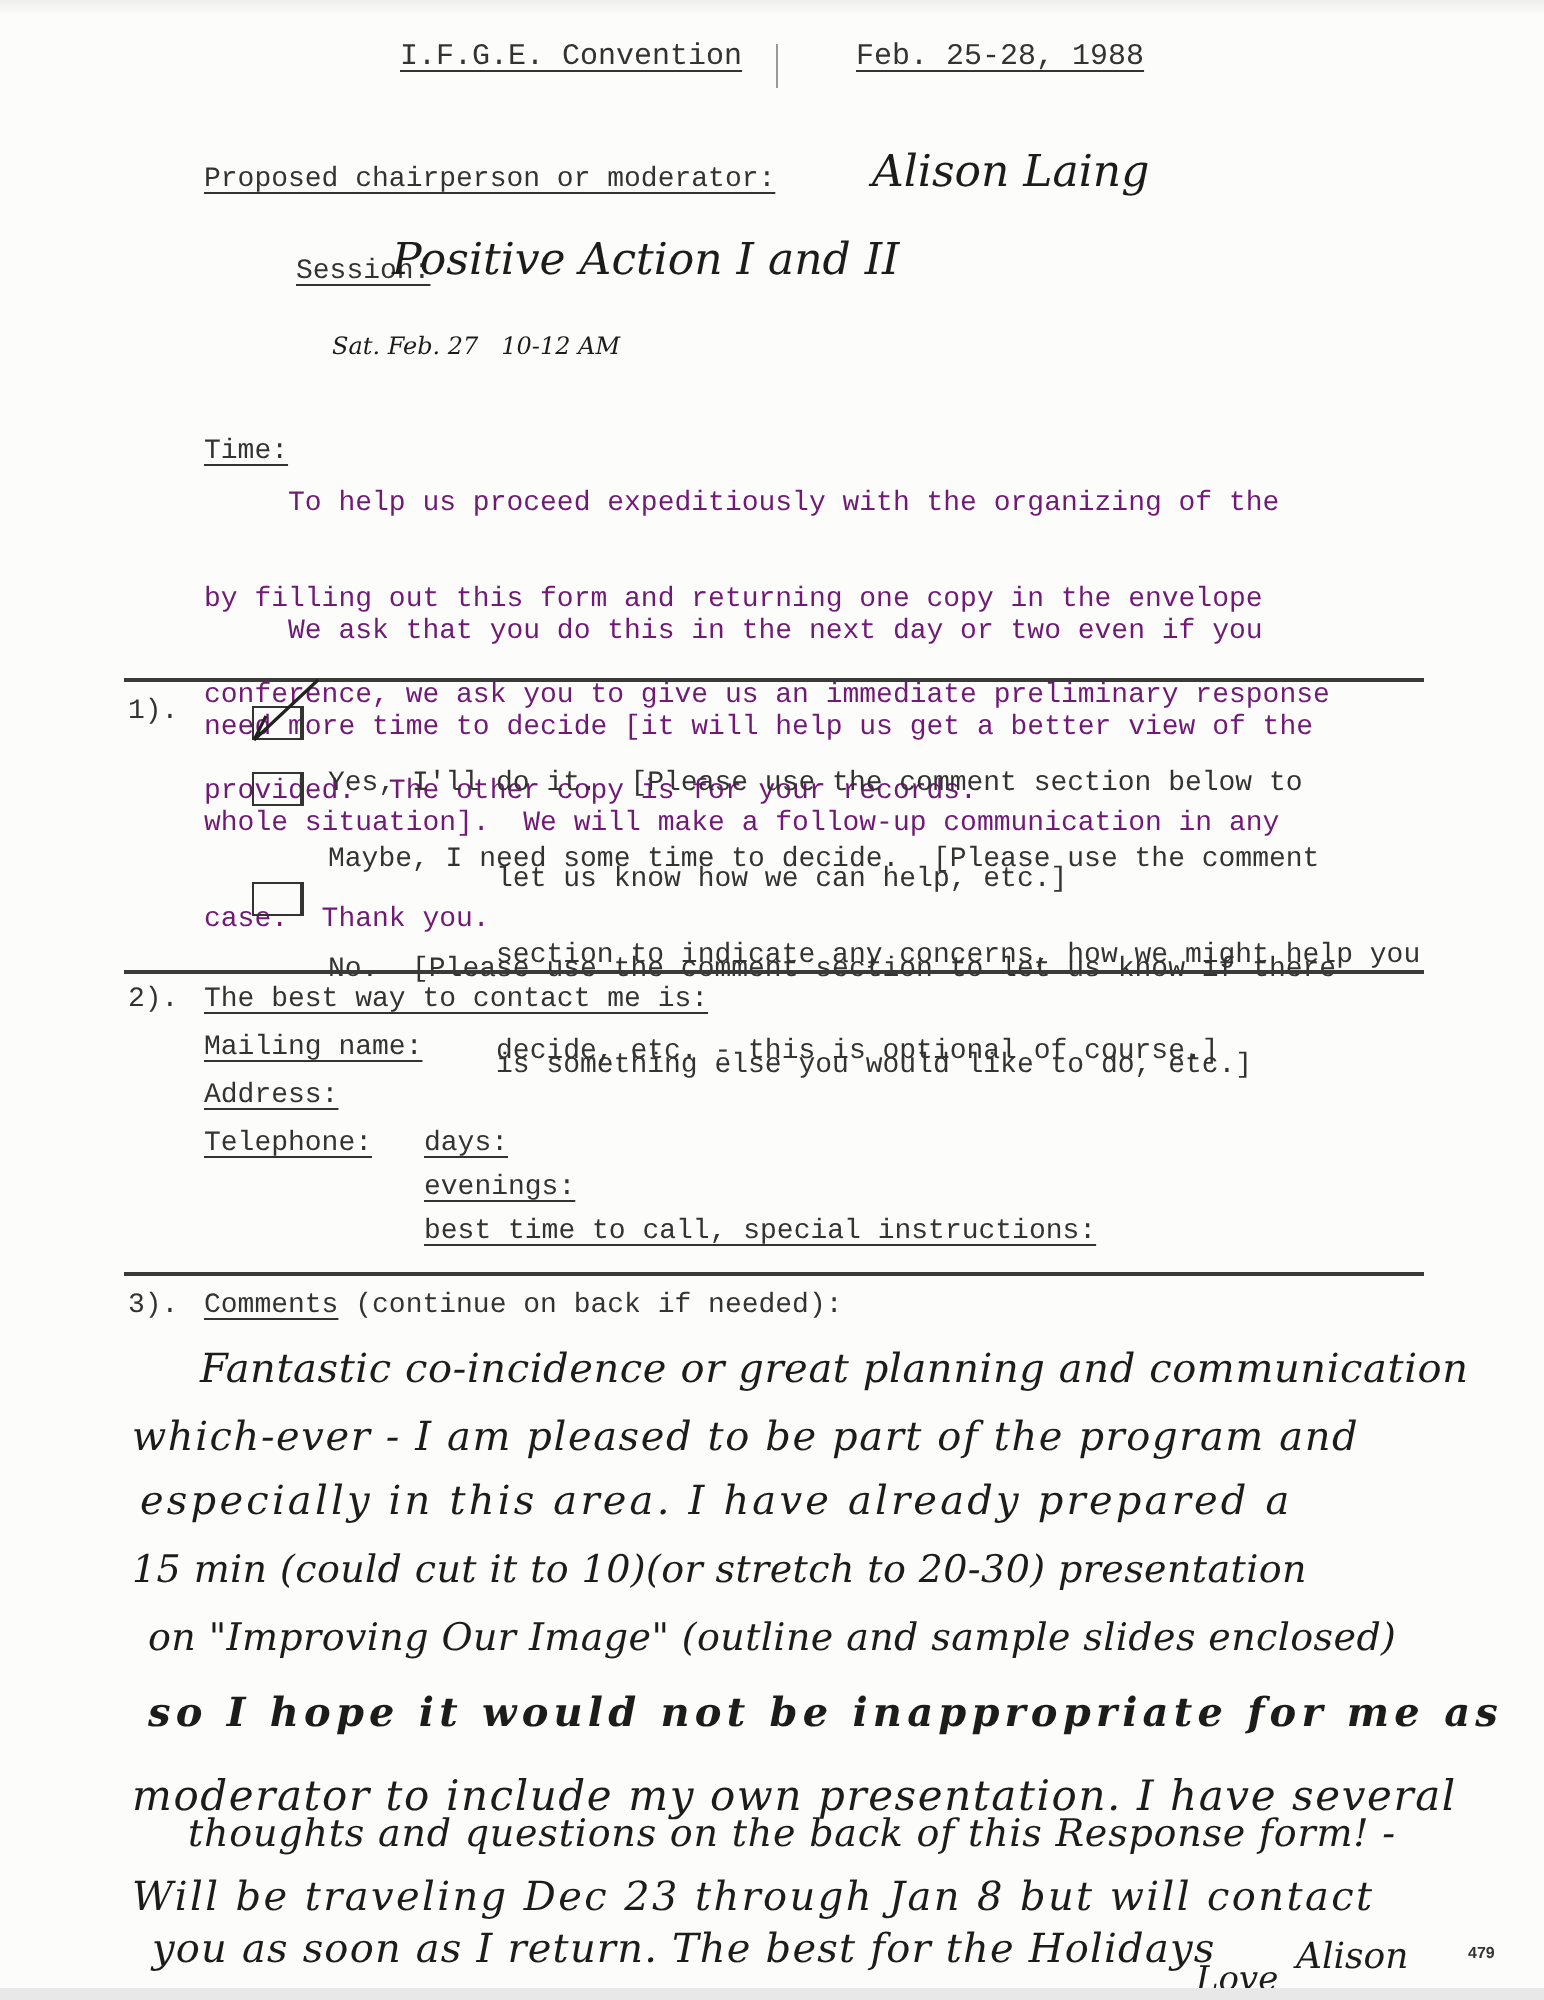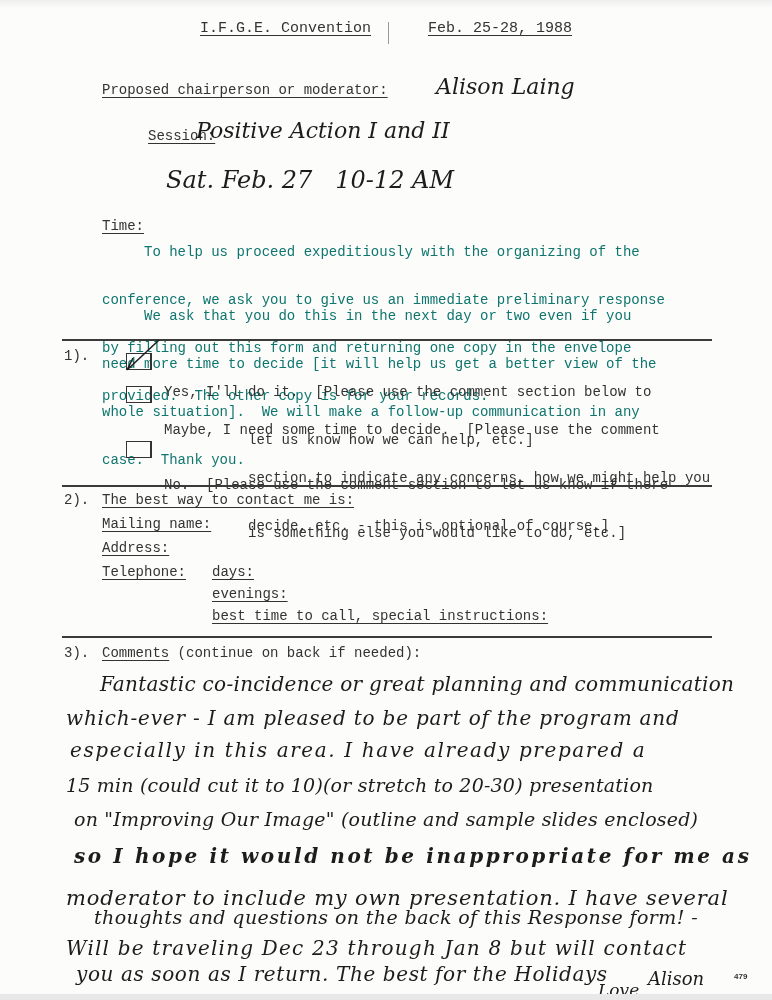--- a/index.html
+++ b/index.html
@@ -4,45 +4,45 @@
 <style>
   html, body { margin:0; padding:0; }
   body { width:772px; height:1000px; background:#fcfcfb; position:relative; overflow:hidden;
          font-family:"Liberation Mono","DejaVu Sans Mono",monospace; color:#2a2a2a; }
   .abs { position:absolute; }
   .tw { font-family:"Liberation Mono","DejaVu Sans Mono",monospace; font-size:14px; color:#333; white-space:pre; }
   .ul { text-decoration:underline; text-underline-offset:3px; }
   .hw { font-family:"DejaVu Serif","Liberation Serif",serif; font-style:italic; color:#1c1c1c; white-space:nowrap; }
   .rule { position:absolute; left:62px; width:650px; height:2px; background:#3a3a3a; }
   .box { position:absolute; width:26px; height:17px; border:1.5px solid #333; border-right-width:2px; box-sizing:border-box; }
-  .para { position:absolute; left:102px; width:610px; font-size:14px; line-height:16px; color:#0f766e; white-space:pre; }
+  .para { position:absolute; left:102px; width:610px; font-size:14px; line-height:16px; color:#701a75; white-space:pre; }
   .topshadow { position:absolute; left:0; top:0; width:772px; height:8px; background:linear-gradient(#eee,#fcfcfb); }
 </style>
 </head>
 <body>
 
 <div class="topshadow"></div>
 
 <div class="abs tw ul" style="left:200px;top:20px;font-size:15px;">I.F.G.E. Convention</div>
 <div class="abs" style="left:388px;top:22px;width:1px;height:22px;background:#999;"></div>
 <div class="abs tw ul" style="left:428px;top:20px;font-size:15px;">Feb. 25-28, 1988</div>
 
 <div class="abs tw ul" style="left:102px;top:82px;">Proposed chairperson or moderator:</div>
 <div class="abs hw" style="left:436px;top:74px;font-size:22px;">Alison Laing</div>
 
 <div class="abs tw ul" style="left:102px;top:128px;margin-left:46px;">Session:</div>
 <div class="abs hw" style="left:196px;top:118px;font-size:22px;">Positive Action I and II</div>
 
 <div class="abs tw ul" style="left:102px;top:174px;margin-top:44px;">Time:</div>
-<div class="abs hw" style="left:166px;top:166px;font-size:24px;white-space:pre;">Sat. Feb. 27   10-12 AM</div>
+<div class="abs hw" style="left:166px;top:166px;font-size:12px;white-space:pre;">Sat. Feb. 27   10-12 AM</div>
 
 <div class="para" style="top:212px;">
   <div>     To help us proceed expeditiously with the organizing of the</div>
+  <div>by filling out this form and returning one copy in the envelope</div>
   <div>conference, we ask you to give us an immediate preliminary response</div>
-  <div>by filling out this form and returning one copy in the envelope</div>
   <div>provided.  The other copy is for your records.</div>
 </div>
 <div class="para" style="top:276px;">
   <div>     We ask that you do this in the next day or two even if you</div>
   <div>need more time to decide [it will help us get a better view of the</div>
   <div>whole situation].  We will make a follow-up communication in any</div>
   <div>case.  Thank you.</div>
 </div>
 
 <div class="rule" style="top:339px;"></div>

